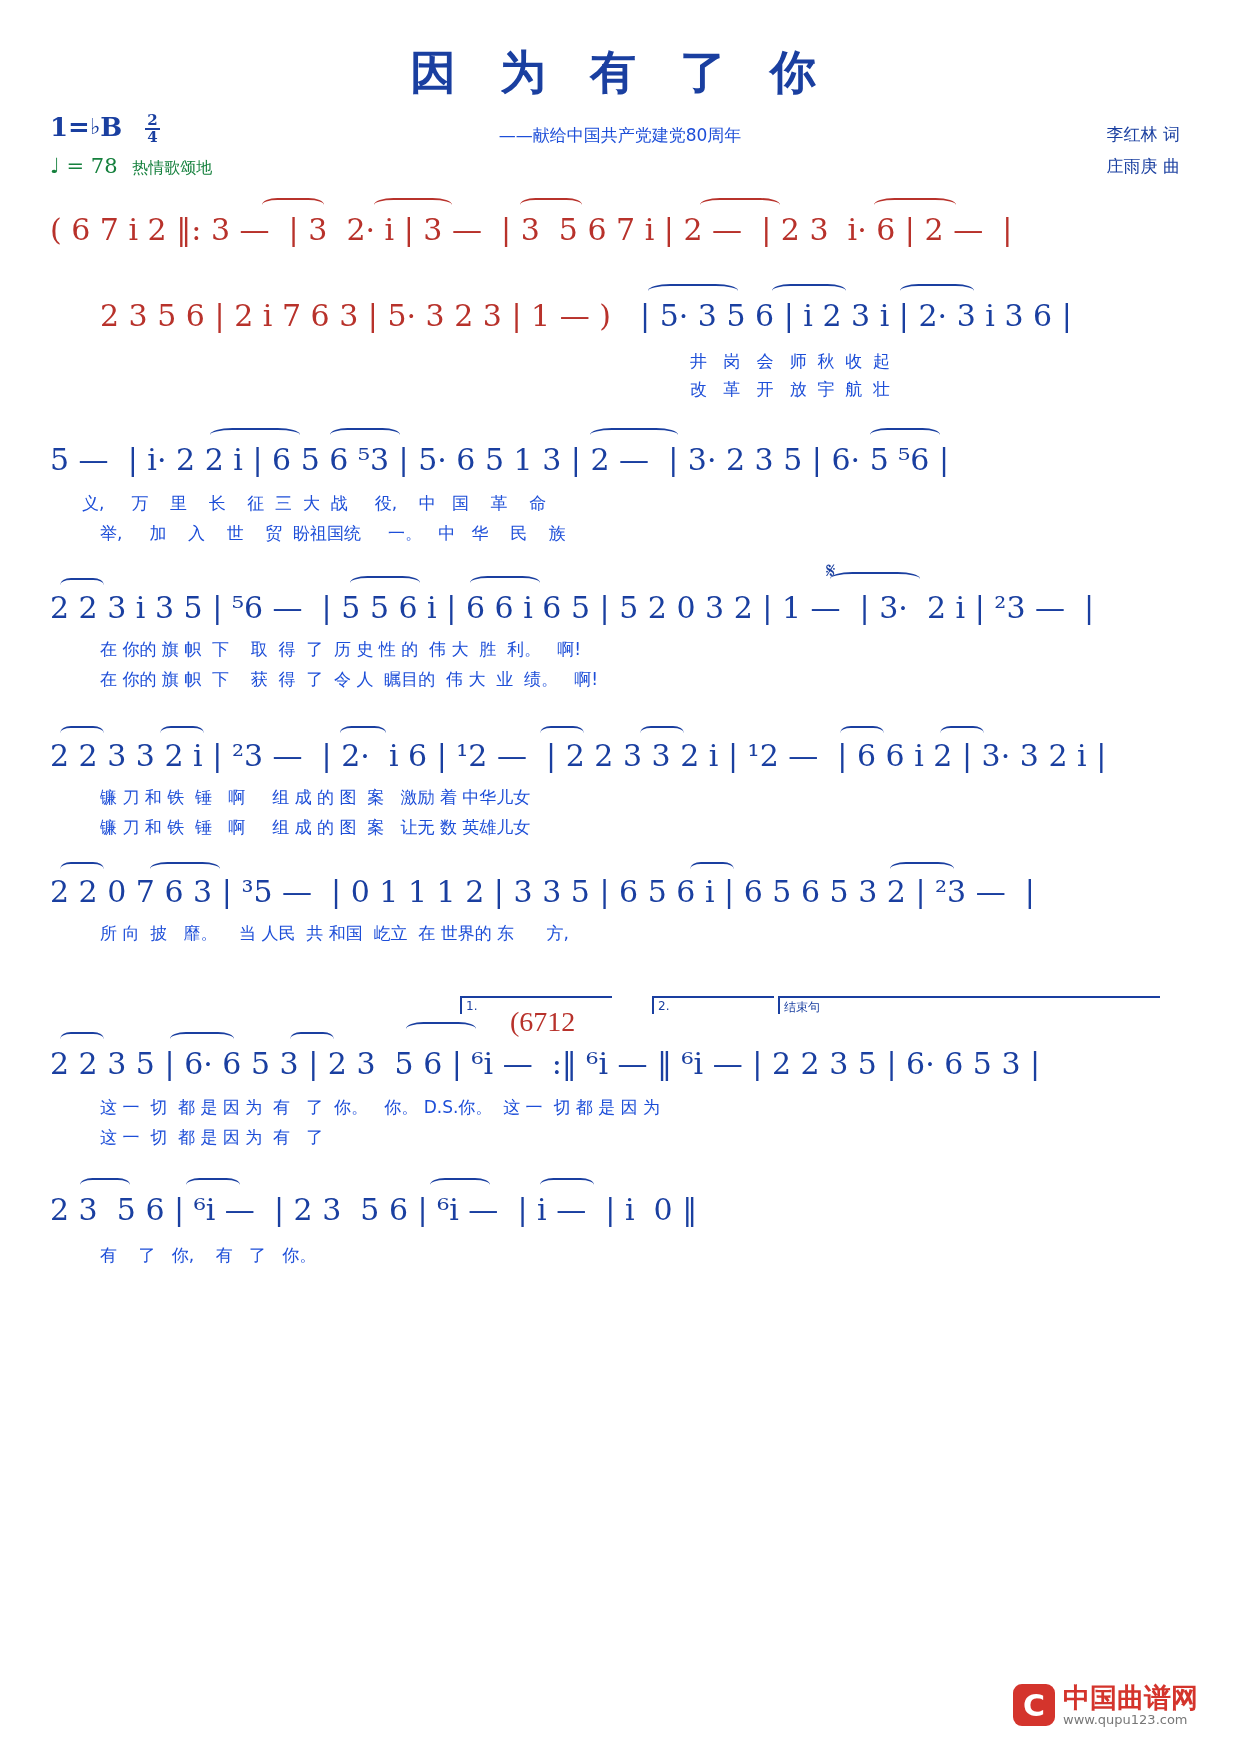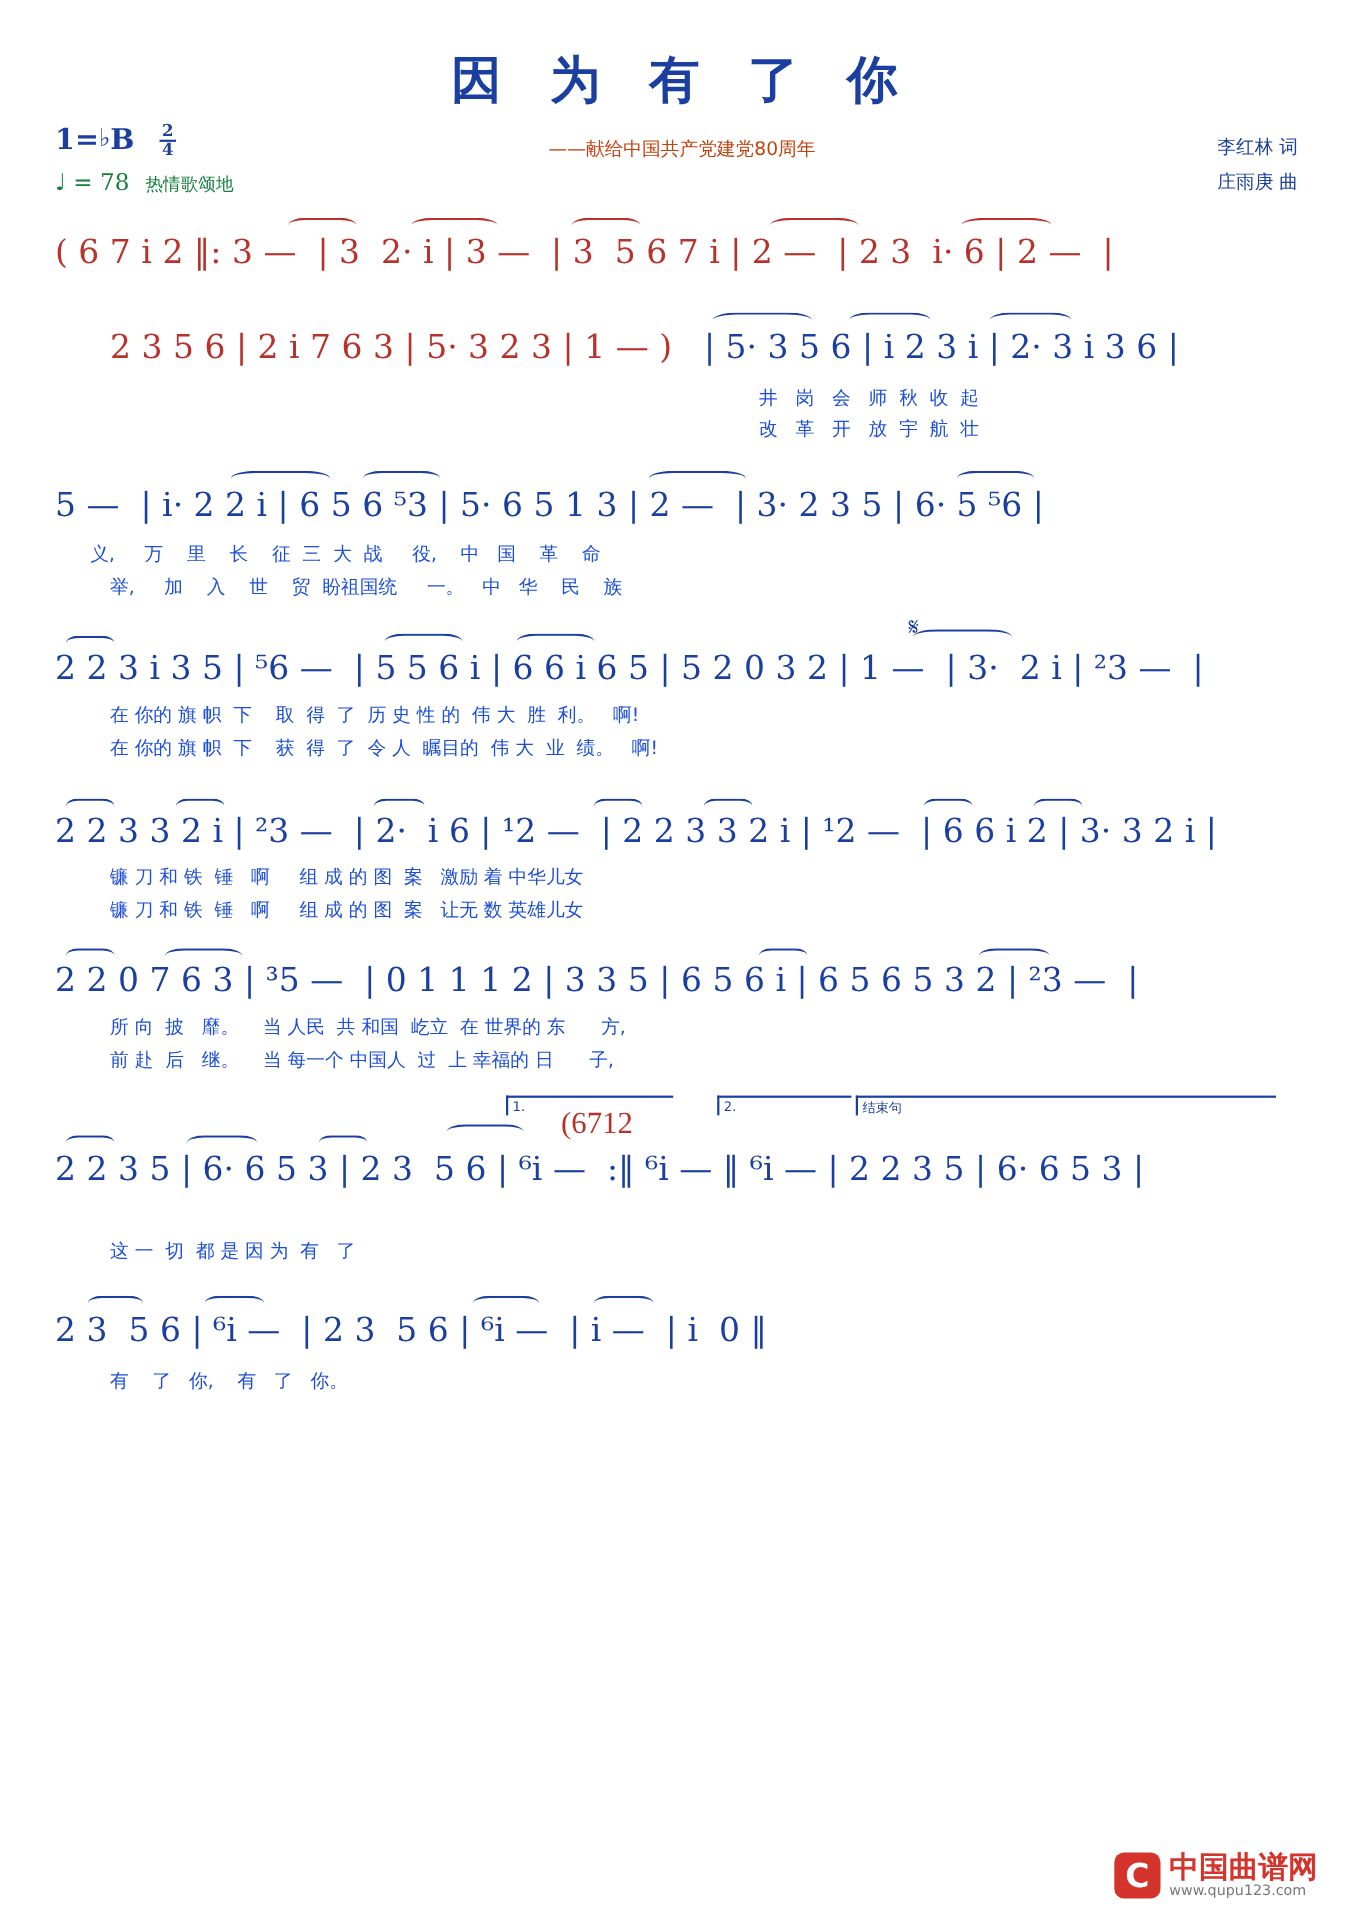--- a/index.html
+++ b/index.html
@@ -11,21 +11,21 @@
   .sheet{position:absolute;inset:0;}
 
   
   .title{
     position:absolute;top:42px;left:0;width:1240px;text-align:center;
     font-size:46px;font-weight:bold;color:#1a3fa0;letter-spacing:14px;
     font-family:"DejaVu Sans", sans-serif;
   }
   .subtitle{
     position:absolute;top:124px;left:0;width:1240px;text-align:center;
-    font-size:17px;color:#c2410c;font-family:"DejaVu Sans", sans-serif;
+    font-size:17px;color:#1d4ed8;font-family:"DejaVu Sans", sans-serif;
   }
   .key-sig{
     position:absolute;left:50px;top:112px;font-size:26px;color:#1a3fa0;
     font-weight:bold;font-family:"DejaVu Serif", serif;
   }
   .key-sig .flat{font-size:22px;vertical-align:2px;}
   .meter{
     display:inline-block;vertical-align:-6px;margin-left:14px;
     font-size:15px;line-height:1;text-align:center;
   }
@@ -159,39 +159,39 @@
   <div class="lyr" style="position:absolute;top:816px;left:50px;width:1140px;">镰 刀 和 铁  锤   啊     组 成 的 图  案   让无 数 英雄儿女</div>
 
   <div class="row" style="top:874px;">
     <div class="notes">2 2 0 7 6 3 | ³5 —  | 0 1 1 1 2 | 3 3 5 | 6 5 6 i | 6 5 6 5 3 2 | ²3 —  |</div>
     <div class="slur" style="left:60px;top:-12px;width:44px;"></div>
     <div class="slur" style="left:150px;top:-12px;width:70px;"></div>
     <div class="slur" style="left:690px;top:-12px;width:44px;"></div>
     <div class="slur" style="left:890px;top:-12px;width:64px;"></div>
   </div>
   <div class="lyr" style="position:absolute;top:922px;left:50px;width:1140px;">所 向  披   靡。    当 人民  共 和国  屹立  在 世界的 东      方,</div>
-  <div class="lyr" style="position:absolute;top:952px;left:50px;width:1140px;">前 赴  后   继。    当 每一个 中国人  过  上 幸福的 日      子,</div>
 
   <div class="row" style="top:1018px;">
     <div class="ending" style="left:460px;top:-22px;width:150px;">
       <span>1.</span>
     </div>
     <div class="ending" style="left:652px;top:-22px;width:120px;">
       <span>2.</span>
     </div>
     <div class="ending" style="left:778px;top:-22px;width:380px;">
       <span>结束句</span>
     </div>
     <div class="paren" style="left:510px;top:-12px;">(6712</div>
     <div class="notes" style="top:28px;">2 2 3 5 | 6· 6 5 3 | 2 3  5 6 | ⁶i —  :‖ ⁶i — ‖ ⁶i — | 2 2 3 5 | 6· 6 5 3 |</div>
     <div class="slur" style="left:60px;top:14px;width:44px;"></div>
     <div class="slur" style="left:170px;top:14px;width:64px;"></div>
     <div class="slur" style="left:290px;top:14px;width:44px;"></div>
     <div class="slur" style="left:406px;top:4px;width:70px;"></div>
   </div>
+  <div class="lyr" style="position:absolute;top:1096px;left:50px;width:1140px;">这 一  切  都 是 因 为  有   了  你。   你。 D.S.你。  这 一  切 都 是 因 为</div>
   <div class="lyr" style="position:absolute;top:1126px;left:50px;width:1140px;">这 一  切  都 是 因 为  有   了</div>
 
   <div class="row" style="top:1192px;">
     <div class="notes">2 3  5 6 | ⁶i —  | 2 3  5 6 | ⁶i —  | i —  | i  0 ‖</div>
     <div class="slur" style="left:80px;top:-14px;width:50px;"></div>
     <div class="slur" style="left:186px;top:-14px;width:54px;"></div>
     <div class="slur" style="left:430px;top:-14px;width:60px;"></div>
     <div class="slur" style="left:540px;top:-14px;width:54px;"></div>
   </div>
   <div class="lyr" style="position:absolute;top:1244px;left:50px;width:1140px;">有    了   你,    有   了   你。</div>

